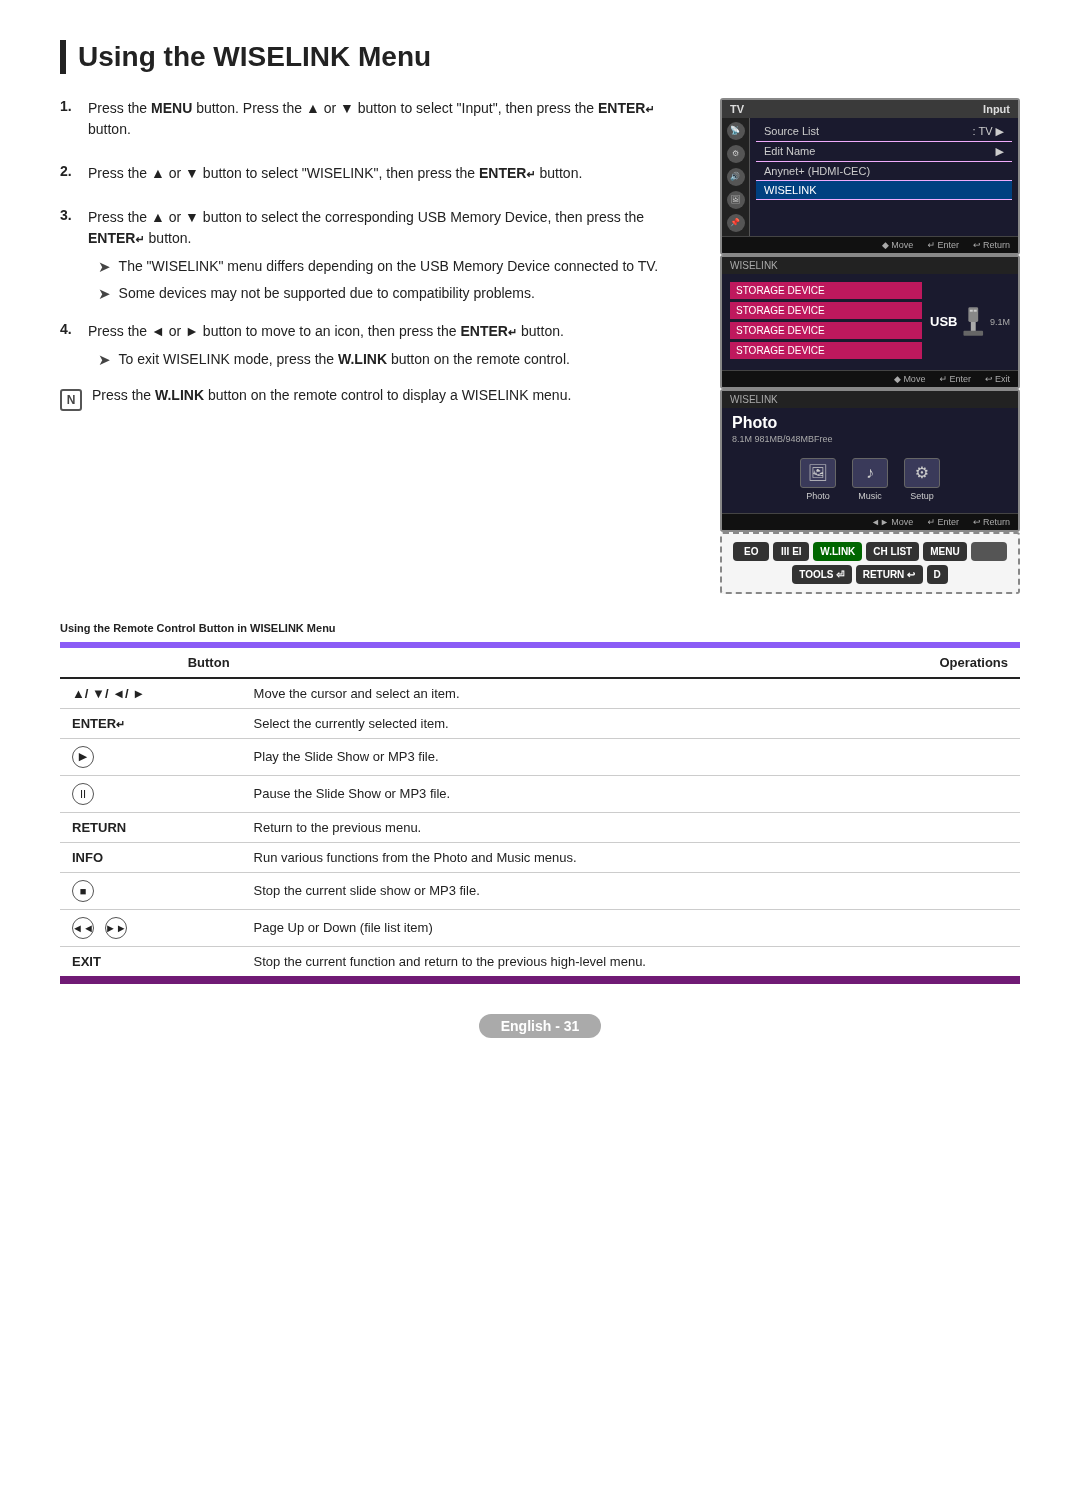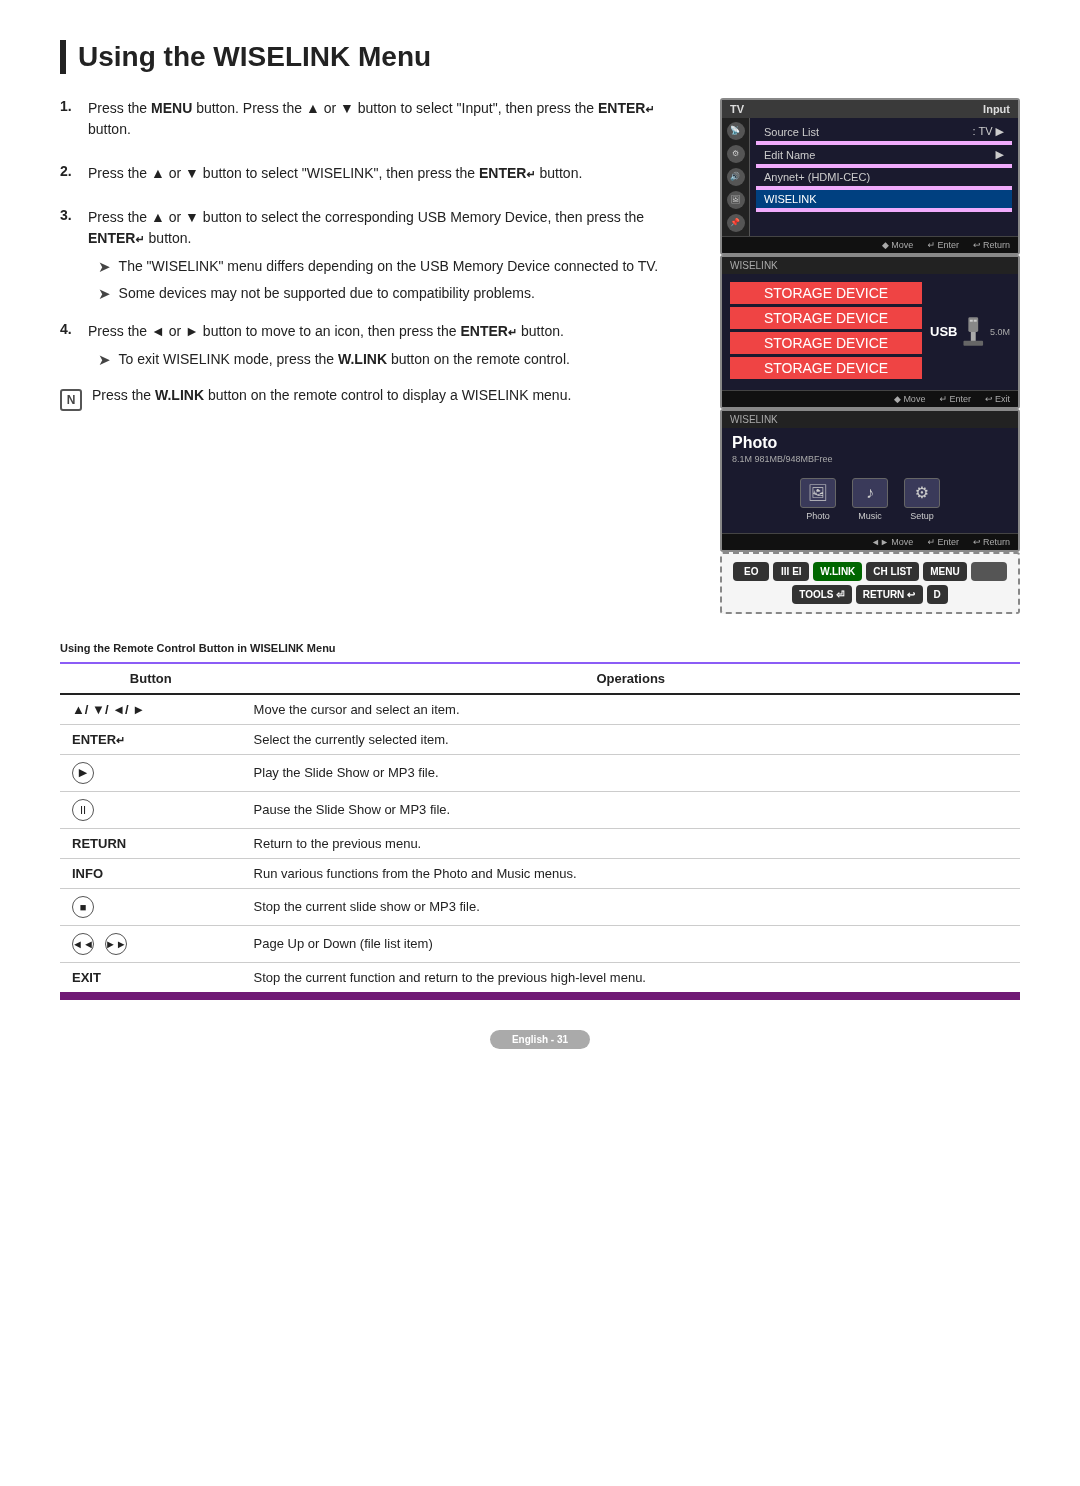--- a/index.html
+++ b/index.html
@@ -129,22 +129,21 @@
       font-size: 11px;
       font-weight: bold;
       color: #ddd;
     }
     .tv-menu-item {
       display: flex;
       justify-content: space-between;
       padding: 3px 8px;
       font-size: 11px;
       color: #ccc;
-      border-bottom: 4px solid #f0abfc;
-      align-items: flex-end;
+      border-bottom: 1px solid #f0abfc;
     }
     .tv-menu-item.highlighted {
       background: #004080;
       color: #fff;
     }
     .tv-bottom-bar {
       background: #111;
       display: flex;
       justify-content: flex-end;
       gap: 14px;
@@ -174,26 +173,25 @@
     }
     .usb-body {
       display: flex;
       padding: 8px;
       gap: 8px;
     }
     .usb-list {
       flex: 1;
     }
     .usb-list-item {
-      background: #ef4444;
+      background: #be185d;
       color: #fff;
       padding: 3px 6px;
       margin-bottom: 3px;
-      font-size: 14px;
-      text-align: center;
+      font-size: 10px;
     }
     .usb-graphic {
       width: 80px;
       display: flex;
       flex-direction: row;
       align-items: center;
       justify-content: center;
       gap: 4px;
     }
 
@@ -289,24 +287,24 @@
       font-size: 11px;
       margin-bottom: 8px;
     }
     table.remote-table {
       width: 100%;
       border-collapse: collapse;
       font-size: 13px;
     }
     table.remote-table th {
       background: #fff;
-      border-top: 2px solid #8b5cf6;
+      border-top: 6px solid #8b5cf6;
       border-bottom: 2px solid #222;
       padding: 7px 12px;
-      text-align: center;
+      text-align: right;
       font-weight: bold;
     }
     table.remote-table td {
       border-bottom: 1px solid #ccc;
       padding: 7px 12px;
       vertical-align: middle;
     }
     table.remote-table tr:last-child td {
       border-bottom: 8px solid #701a75;
     }
@@ -325,21 +323,21 @@
     .footer {
       margin-top: 30px;
       display: flex;
       justify-content: center;
     }
     .footer-badge {
       background: #aaa;
       color: #fff;
       border-radius: 12px;
       padding: 4px 22px;
-      font-size: 10px;
+      font-size: 14px;
       font-weight: bold;
     }
   </style>
 </head>
 <body>
 
 <h1 class="page-title">Using the WISELINK Menu</h1>
 
 <div class="main-layout">
 
@@ -466,21 +464,21 @@
         <div class="usb-graphic">
           <div style="font-size:13px;font-weight:bold;color:#fff;">USB</div>
 
           <svg width="50" height="60" viewBox="0 0 50 60">
             <rect x="15" y="0" width="20" height="30" rx="3" fill="#888"></rect>
             <rect x="20" y="30" width="10" height="20" fill="#aaa"></rect>
             <rect x="5" y="48" width="40" height="10" rx="2" fill="#666"></rect>
             <rect x="18" y="5" width="6" height="4" fill="#ccc"></rect>
             <rect x="26" y="5" width="6" height="4" fill="#ccc"></rect>
           </svg>
-          <div style="font-size:9px;color:#aaa;">5.0M</div>
+          <div style="font-size:9px;color:#aaa;">9.1M</div>
         </div>
       </div>
       <div class="tv-bottom-bar">
         <span>◆ Move</span>
         <span>↵ Enter</span>
         <span>↩ Exit</span>
       </div>
     </div>
 
     <div class="photo-screen">

